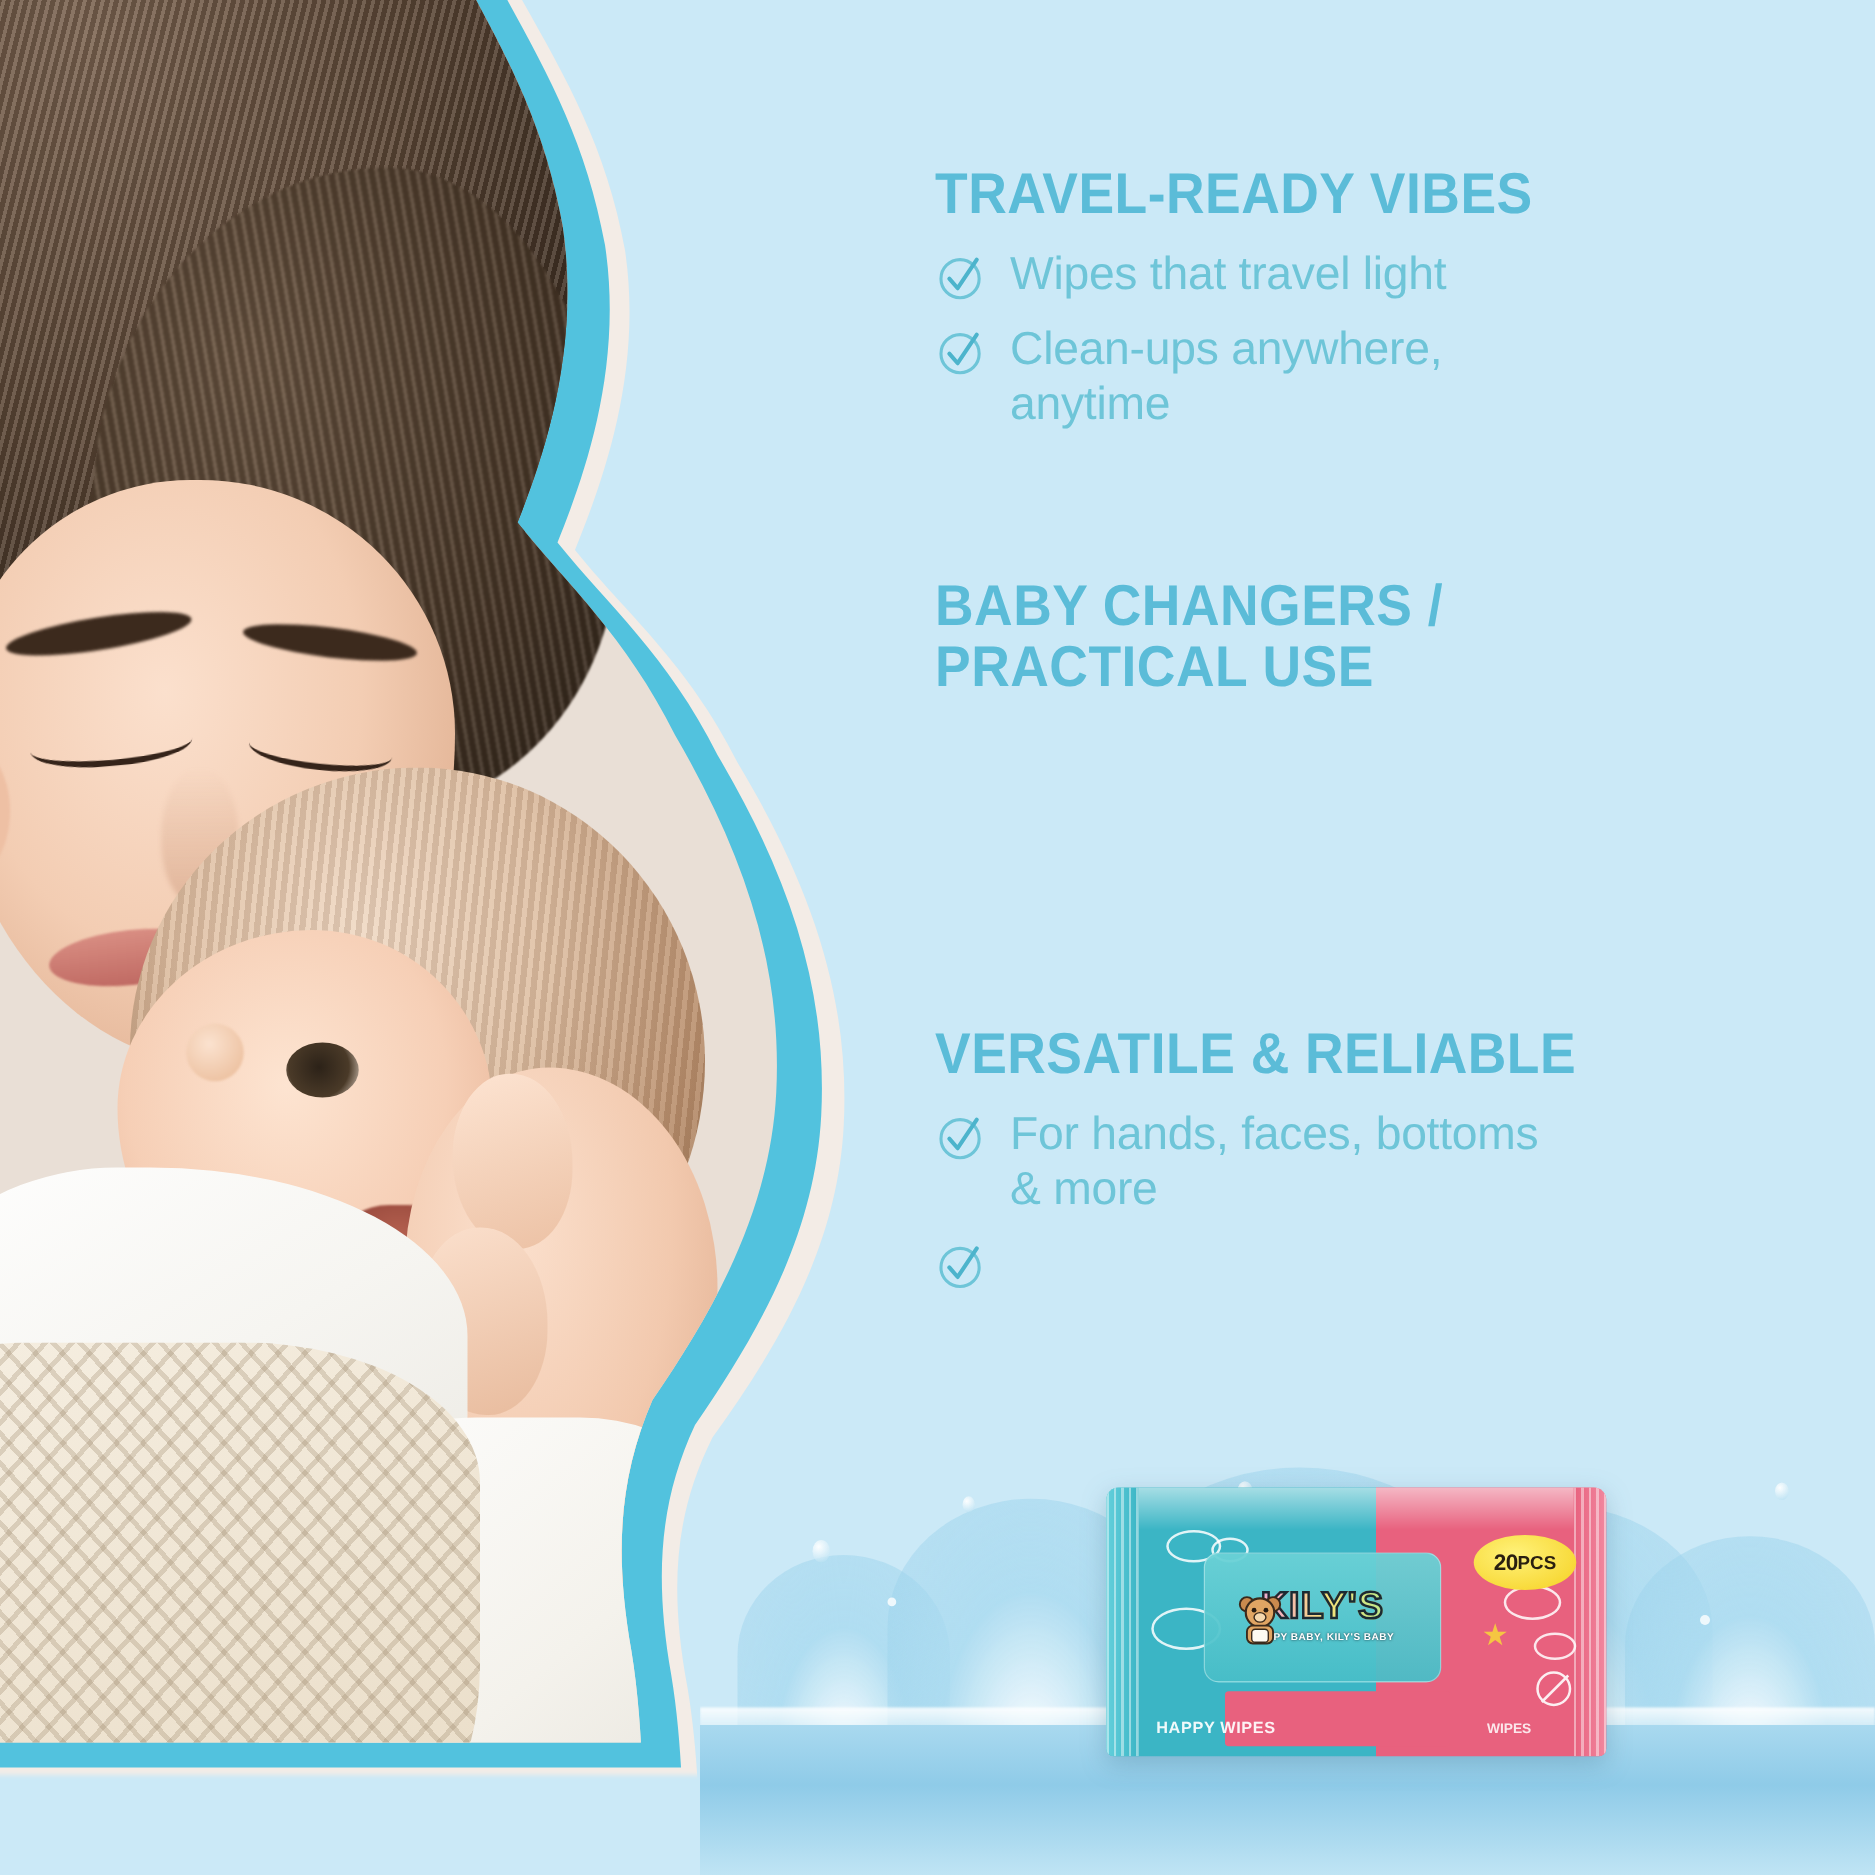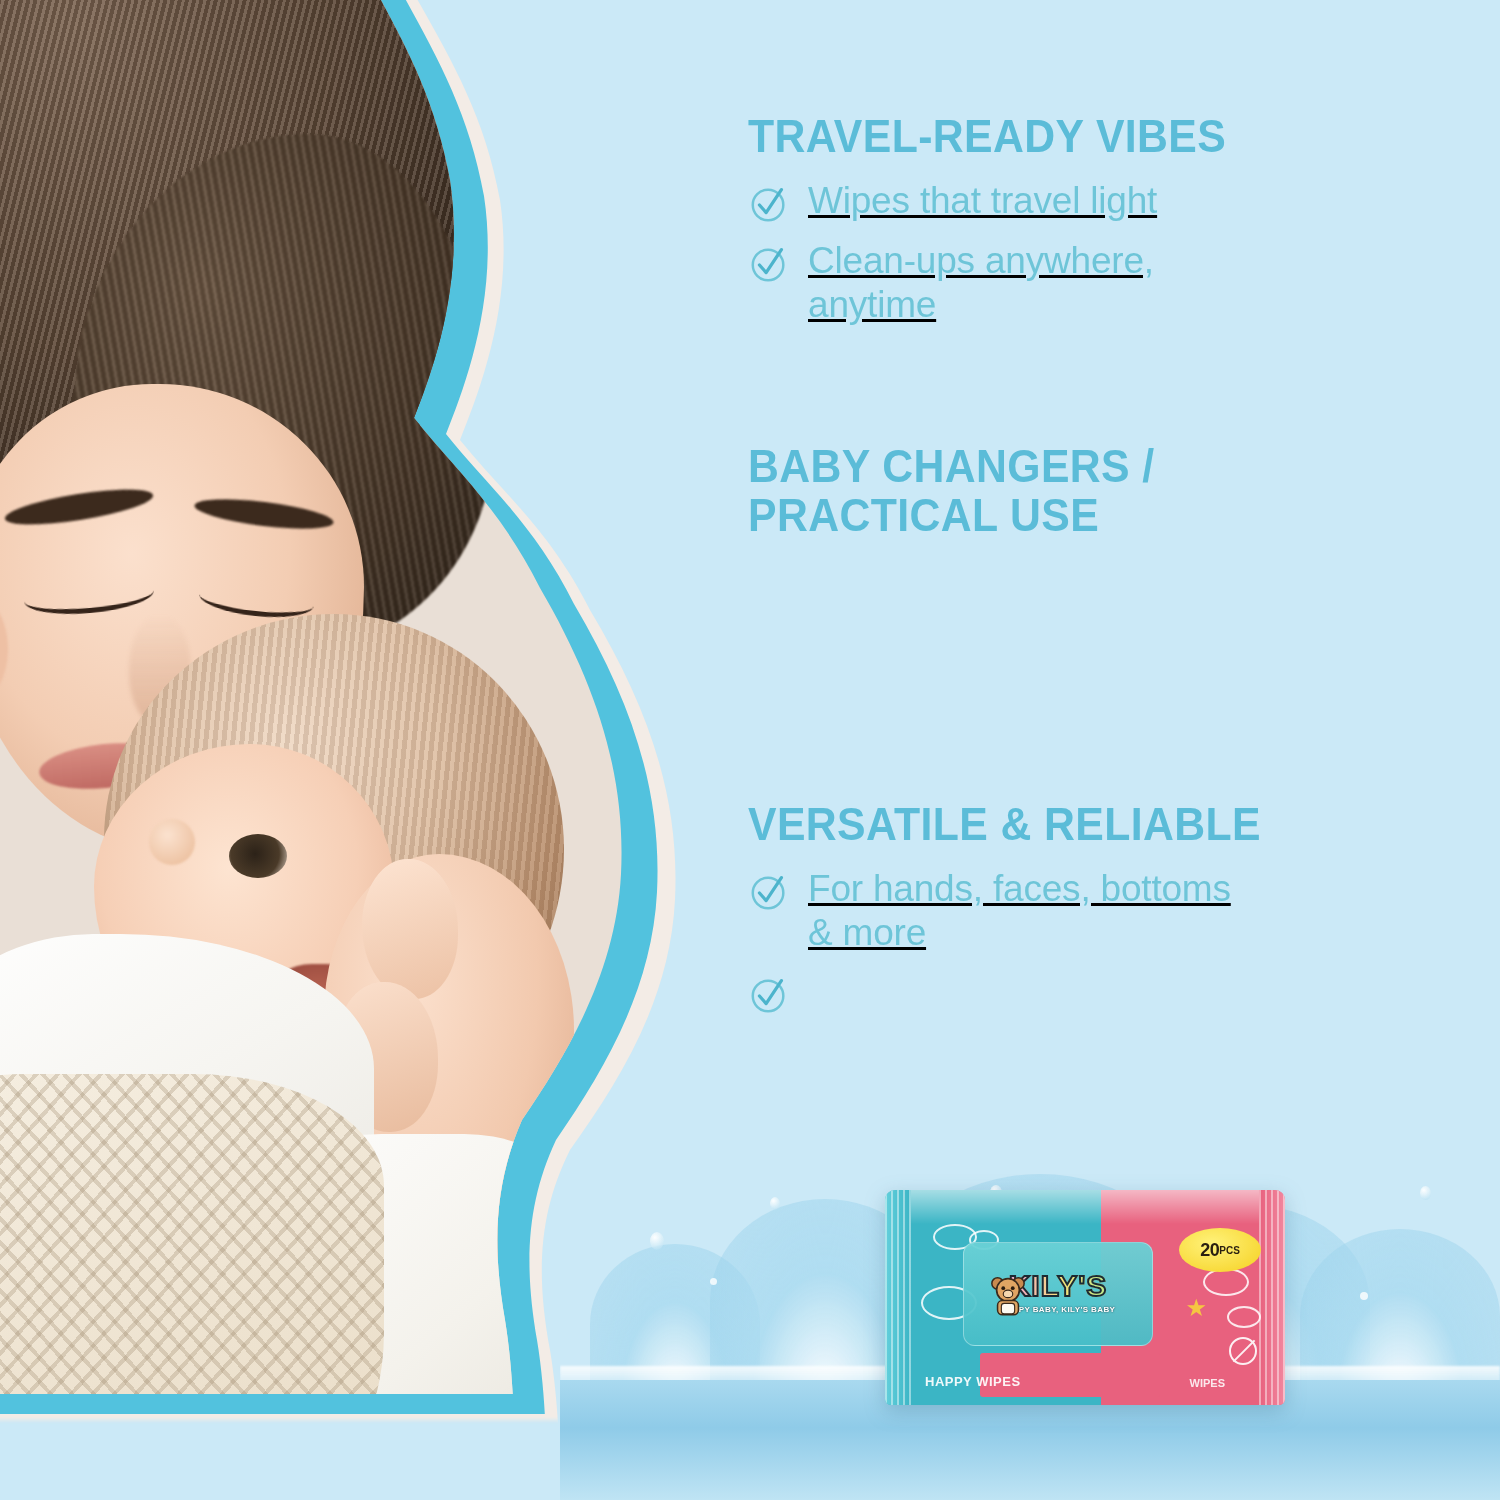--- a/index.html
+++ b/index.html
@@ -205,21 +205,21 @@
     background:#e8617e; border-radius:3px;
   }
   .badge-20pcs {
     position:absolute; right:24px; top:38px; width:82px; height:44px;
     border-radius:50%;
     background:radial-gradient(ellipse at 40% 35%, #fff27a, #f5d020);
     display:flex; align-items:center; justify-content:center;
     color:#2a1f10;
   }
   .badge-20pcs .num { font-size:18px; font-weight:bold; letter-spacing:-.5px; }
-  .badge-20pcs .pcs { font-size:10px; font-weight:bold; }
+  .badge-20pcs .pcs { font-size:15px; font-weight:bold; }
   .logo-box {
     position:absolute; left:50%; top:50%; transform:translate(-50%,-54%);
     text-align:center; width:170px;
   }
   .logo-word {
     font-size:30px; font-weight:bold; letter-spacing:1px;
     -webkit-text-stroke:2px #1b2a33;
     background:linear-gradient(90deg,#b7e6d9 0%, #f4a9c8 26%, #f6e27a 52%, #bfe88a 78%, #8fd9a8 100%);
     -webkit-background-clip:text; background-clip:text; color:transparent;
     line-height:1;
@@ -245,34 +245,34 @@
     border:2px solid #fff; border-radius:50%; opacity:.9;
   }
   .no-sign:after {
     content:""; position:absolute; left:-2px; top:11px; width:30px; height:2px;
     background:#fff; transform:rotate(-45deg);
   }
 
   
   .content { position:absolute; left:742px; top:0; width:700px; height:1500px; }
 
-  .section { margin-bottom:0; }
+  .section { margin-bottom:0;margin-top:18px; }
   .sec-head {
     color:#5bbcd8;
     font-weight:bold;
     font-size:46px;
     line-height:1.06;
     letter-spacing:.4px;
     transform:scaleX(.93);
     transform-origin:left center;
     white-space:pre-line;
   }
   .bullets { margin-top:18px; }
   .bullet {
-    display:flex; align-items:flex-start; gap:18px; margin-bottom:14px;text-decoration:underline;
+    display:flex; align-items:flex-start; gap:18px; margin-bottom:14px;
   }
   .check {
     flex:0 0 auto; width:42px; height:42px; margin-top:4px;
   }
   .bullet-text {
     color:#6ec5d8;
     font-size:37px;
     line-height:1.20;
     font-weight:400;
     letter-spacing:-.2px;

